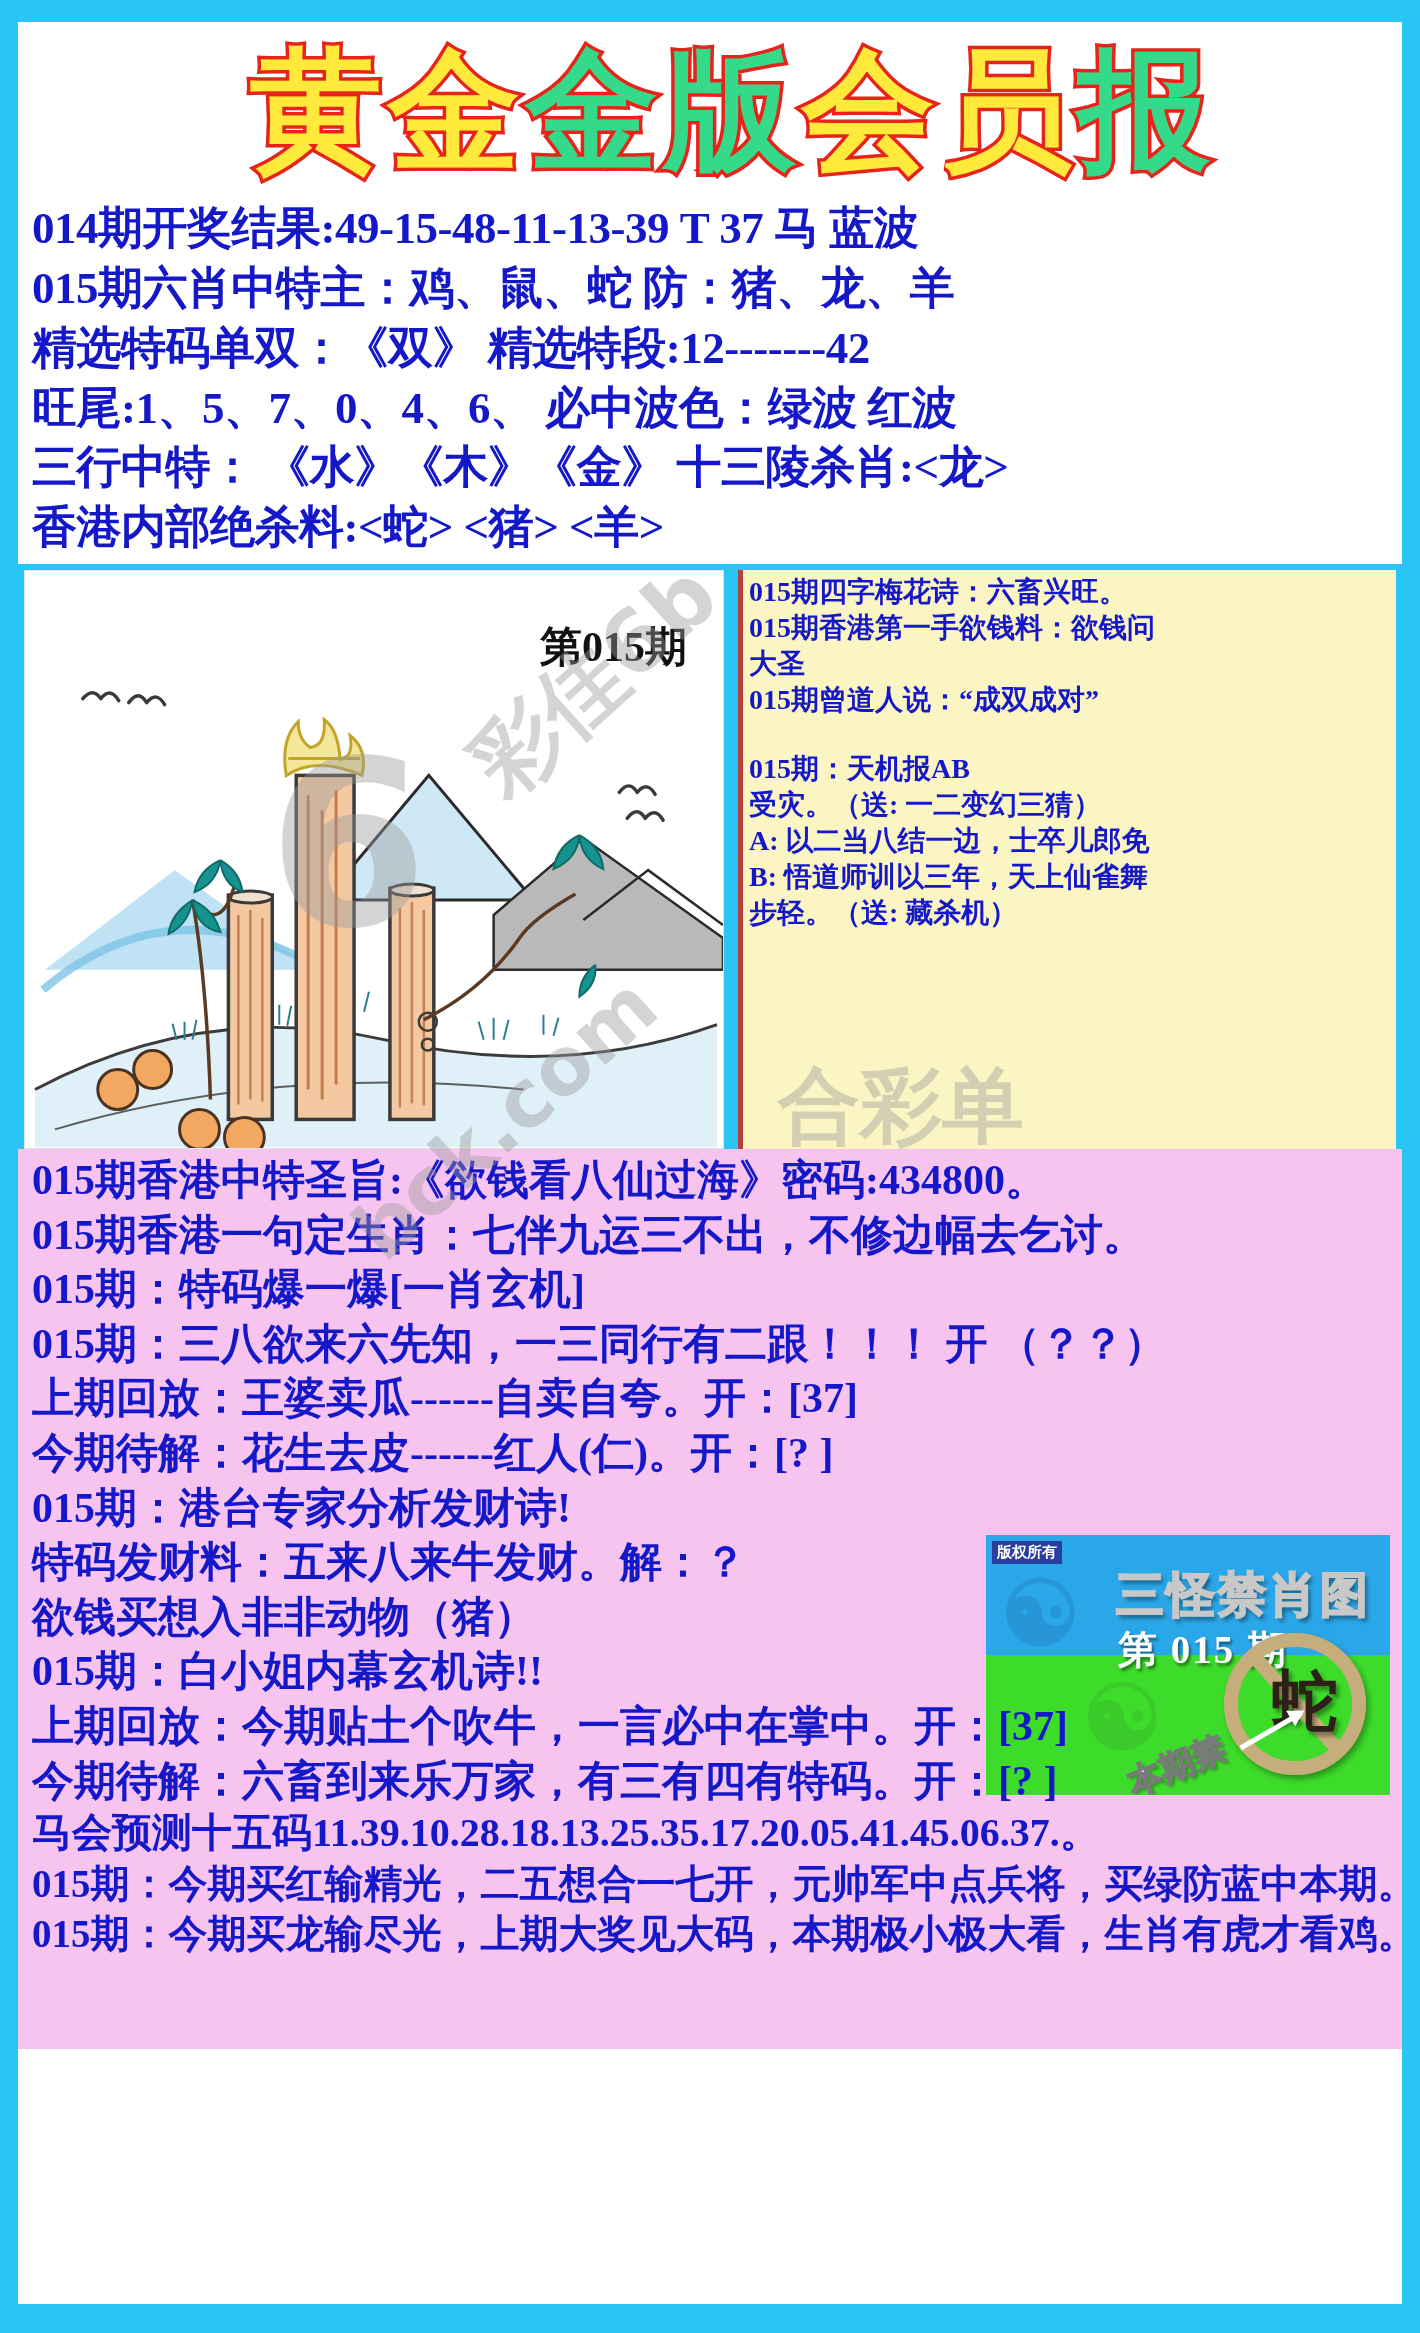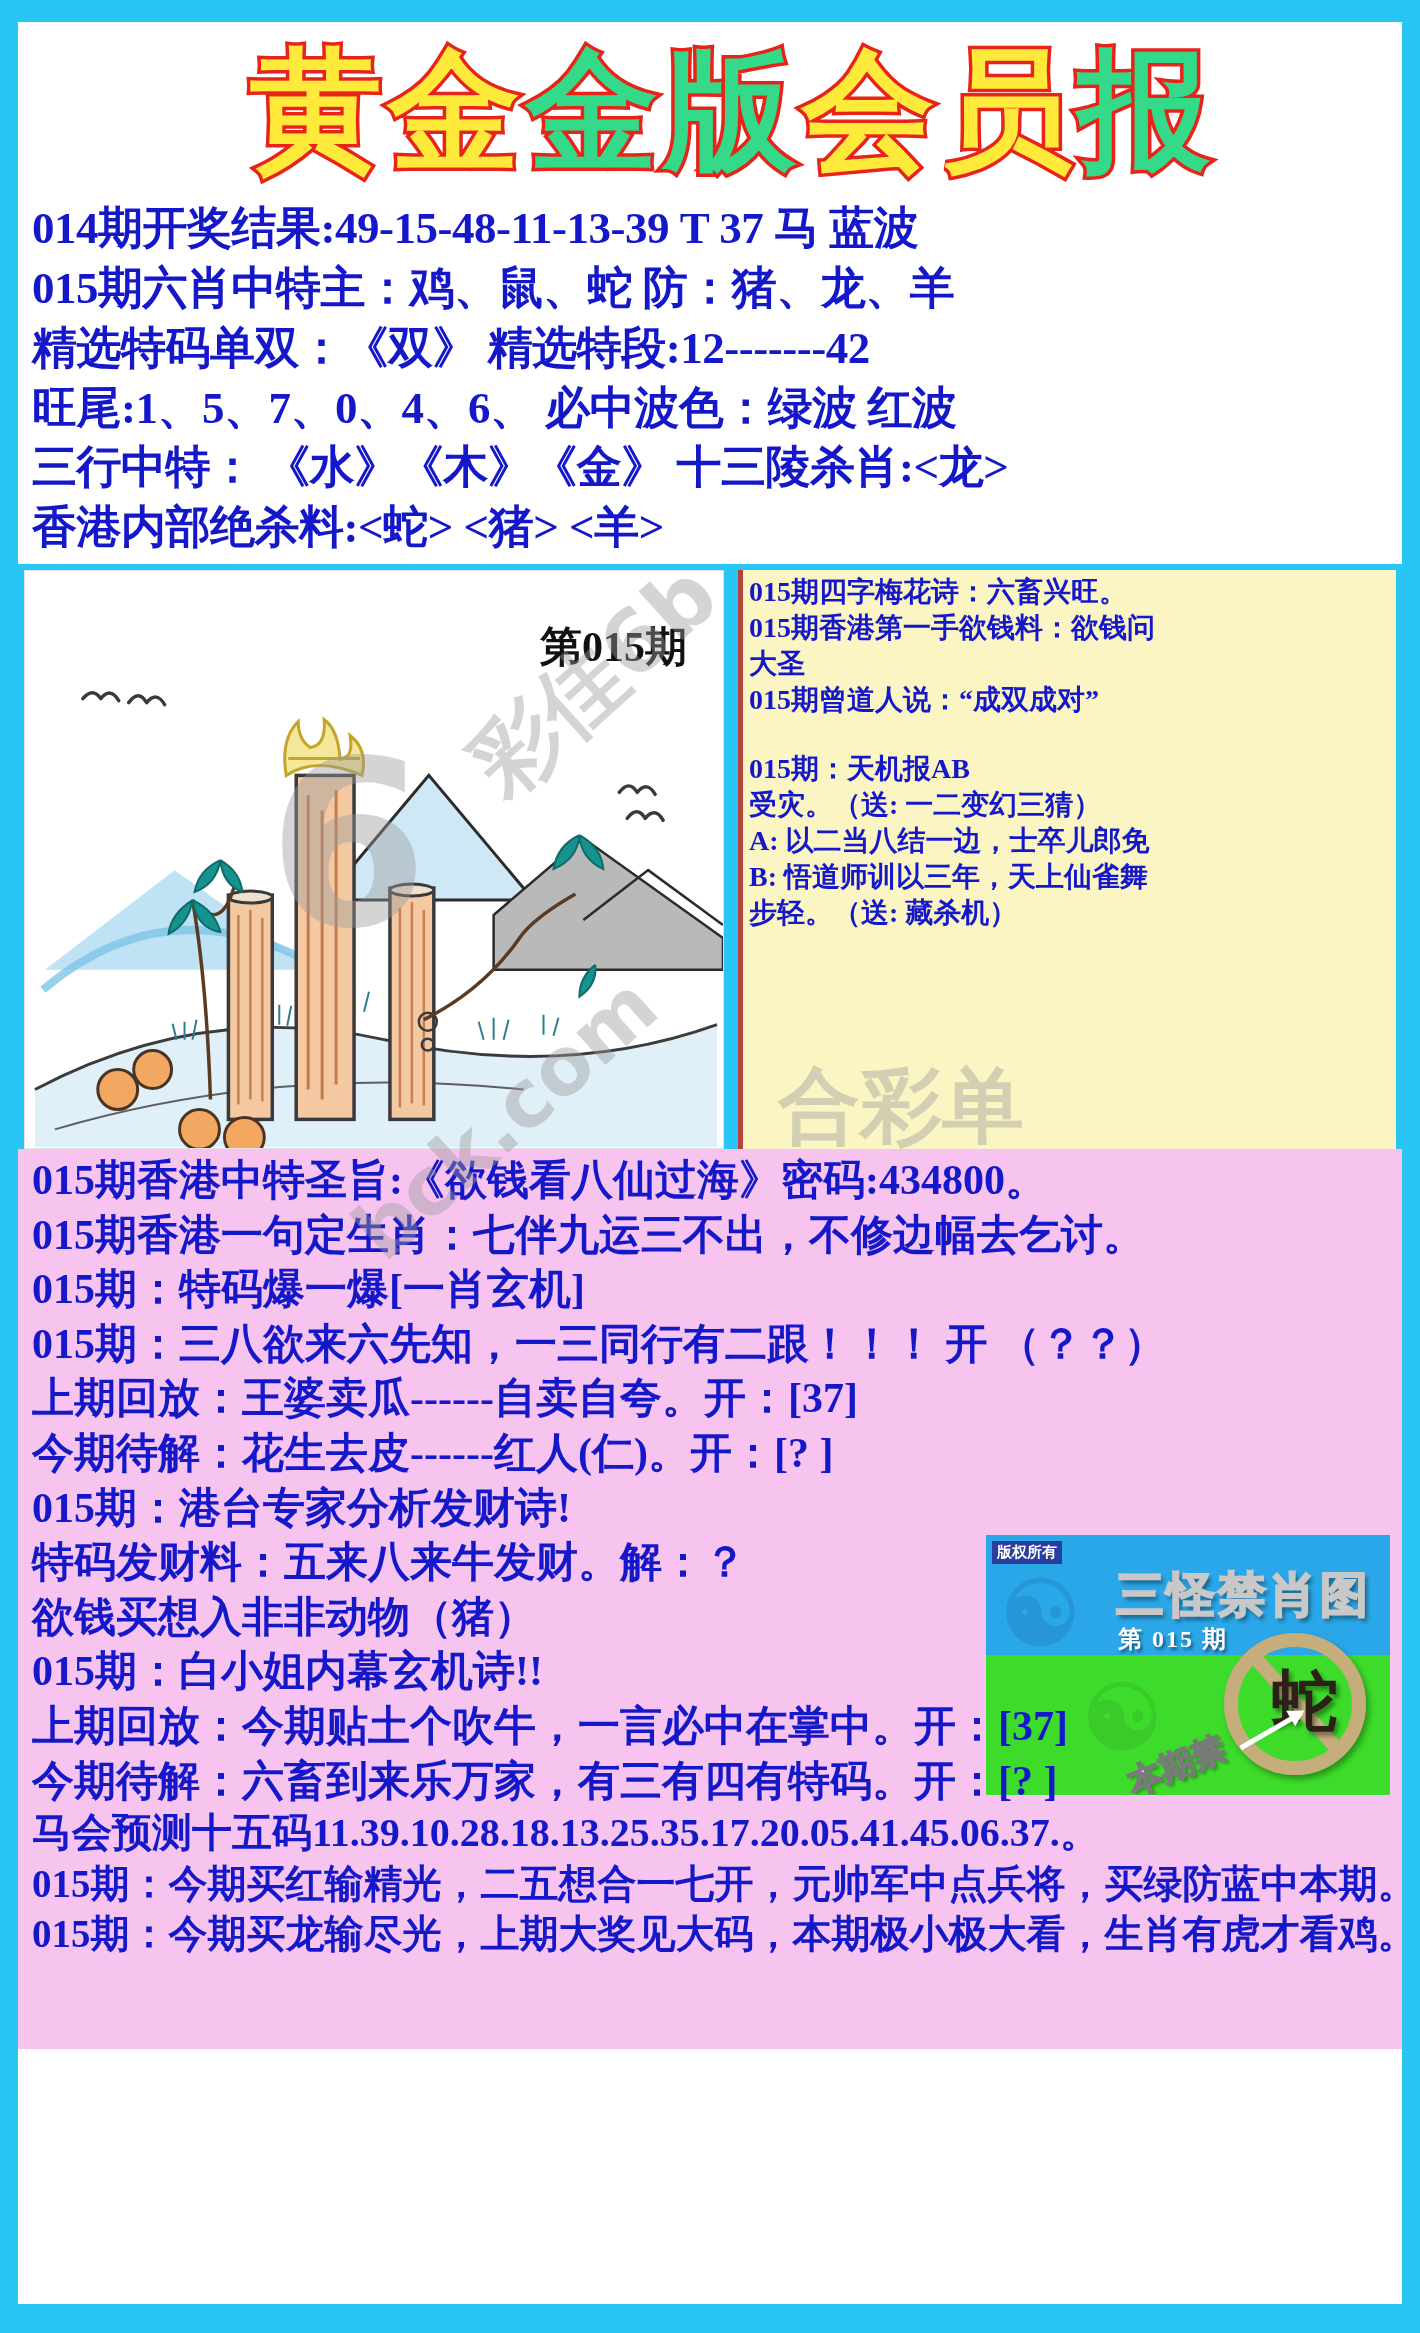--- a/index.html
+++ b/index.html
@@ -142,21 +142,21 @@
   .badge .btitle{
     position:absolute;left:130px;top:28px;
     font-size:48px;font-weight:bold;color:#ffffff;
     -webkit-text-stroke:2px #c8c8c8;
     letter-spacing:3px;
     font-family:"DejaVu Sans","Liberation Sans",sans-serif;
     text-shadow:3px 4px 4px rgba(0,0,0,.45);
   }
   .badge .bissue{
     position:absolute;left:132px;top:88px;
-    font-size:24px;font-weight:bold;color:#ffffff;
+    font-size:39px;font-weight:bold;color:#ffffff;
     text-shadow:2px 3px 3px rgba(0,0,0,.45);
     letter-spacing:2px;
   }
   .badge .ban{
     position:absolute;right:24px;top:98px;
     width:142px;height:142px;border-radius:50%;
     border:14px solid #c6ad7c;
     box-sizing:border-box;
     box-shadow:3px 4px 6px rgba(0,0,0,.35);
   }

